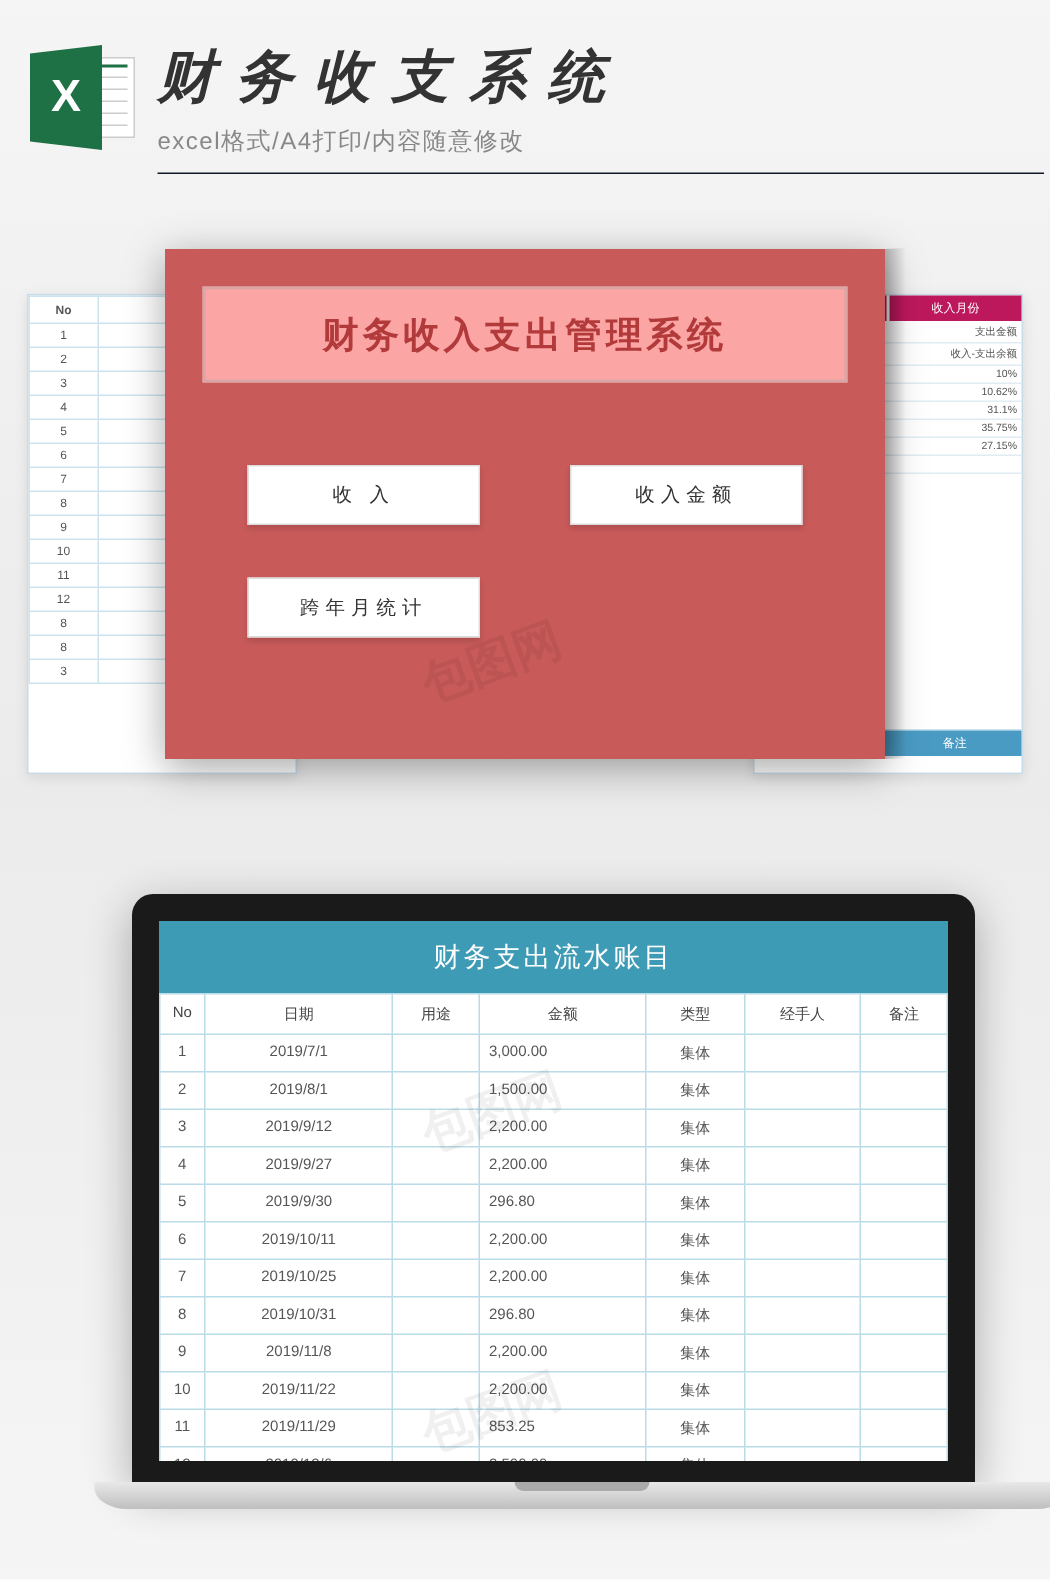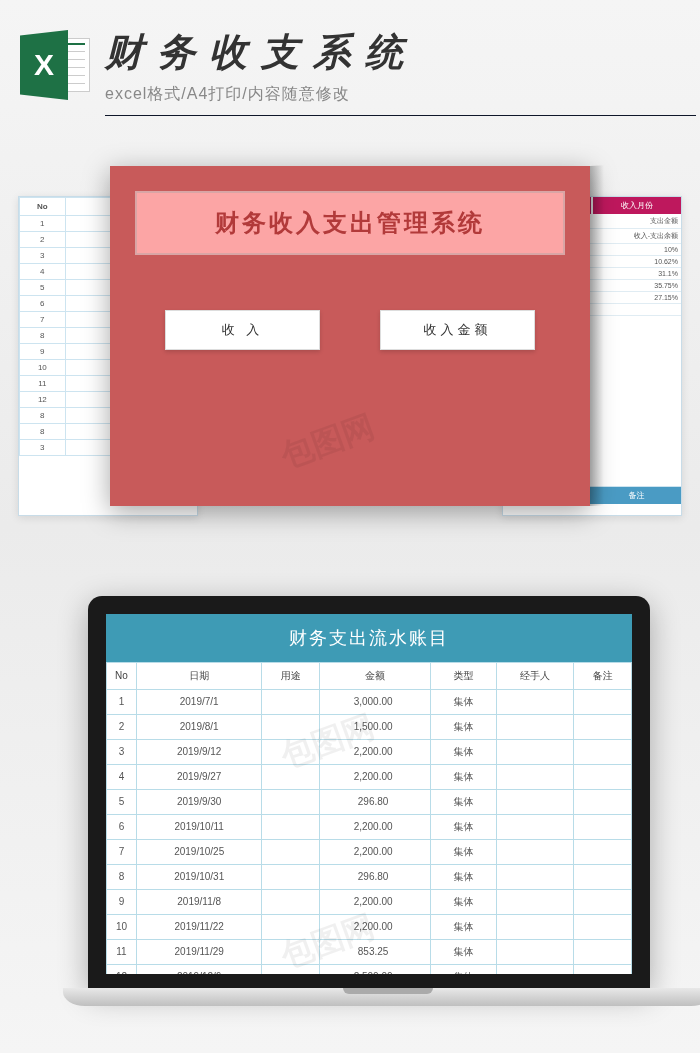--- a/index.html
+++ b/index.html
@@ -244,21 +244,21 @@
     padding: 6px 4px;
     border: 1px solid #b8dce8;
     text-align: center;
   }
   .ledger-table td {
     border: 1px solid #b8dce8;
     padding: 5px 6px;
     color: #555;
     text-align: center;
   }
-  .ledger-table td.num { text-align: center; padding-right: 10px;}
+  .ledger-table td.num { text-align: left; padding-right: 10px;}
   .ledger-table td.no { width: 30px; }
 </style>
 </head>
 <body>
 
 <div class="watermark wm1">包图网</div>
 <div class="watermark wm2">包图网</div>
 <div class="watermark wm3">包图网</div>
 
 <div class="header">
@@ -392,20 +392,21 @@
         <div>备注</div>
       </div>
     </div>
   </div>
 
   <div class="red-card">
     <div class="red-title-box">财务收入支出管理系统</div>
     <div class="red-buttons">
       <div class="red-btn">收 入</div>
       <div class="red-btn">收入金额</div>
+      <div class="red-btn">跨年月统计</div>
     </div>
   </div>
 </div>
 
 <div class="laptop-area">
   <div class="laptop">
     <div class="screen-bezel">
       <div class="screen">
         <div class="ledger-title">财务支出流水账目</div>
         <table class="ledger-table">

